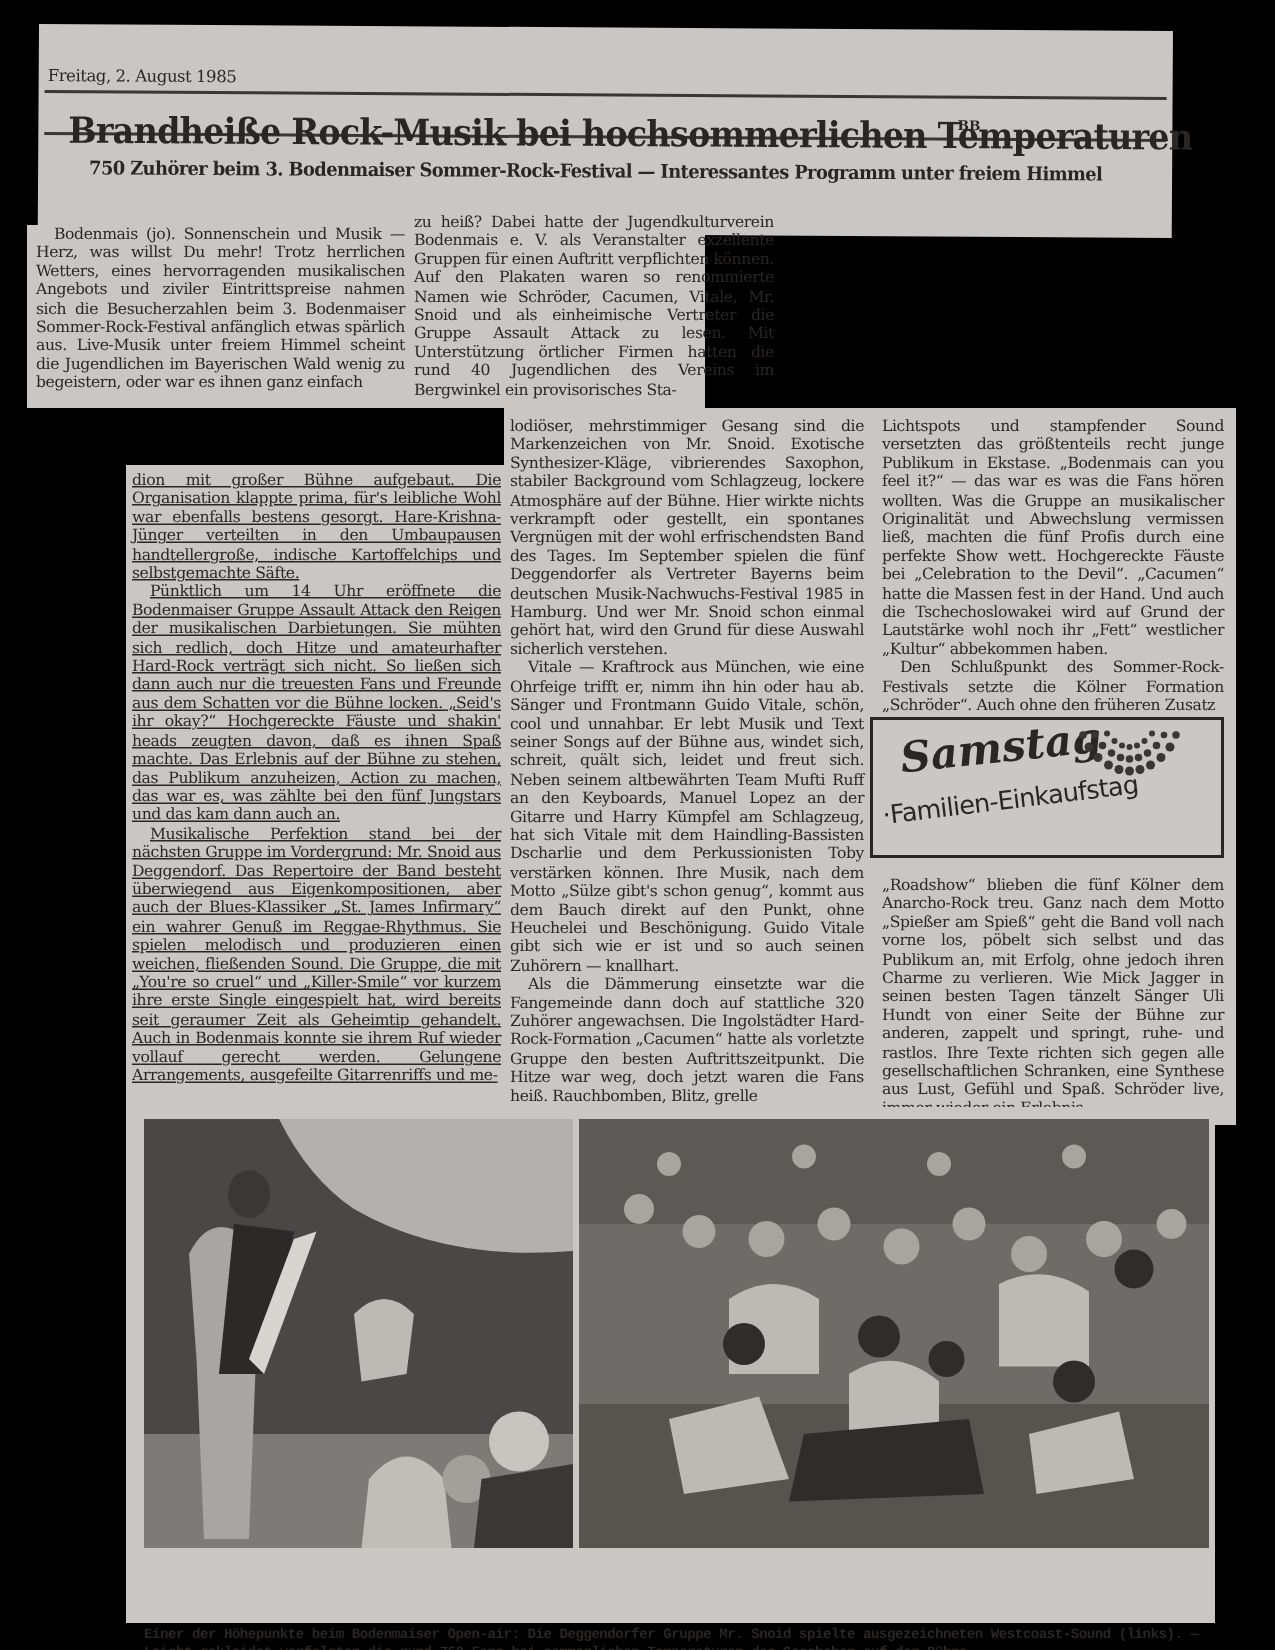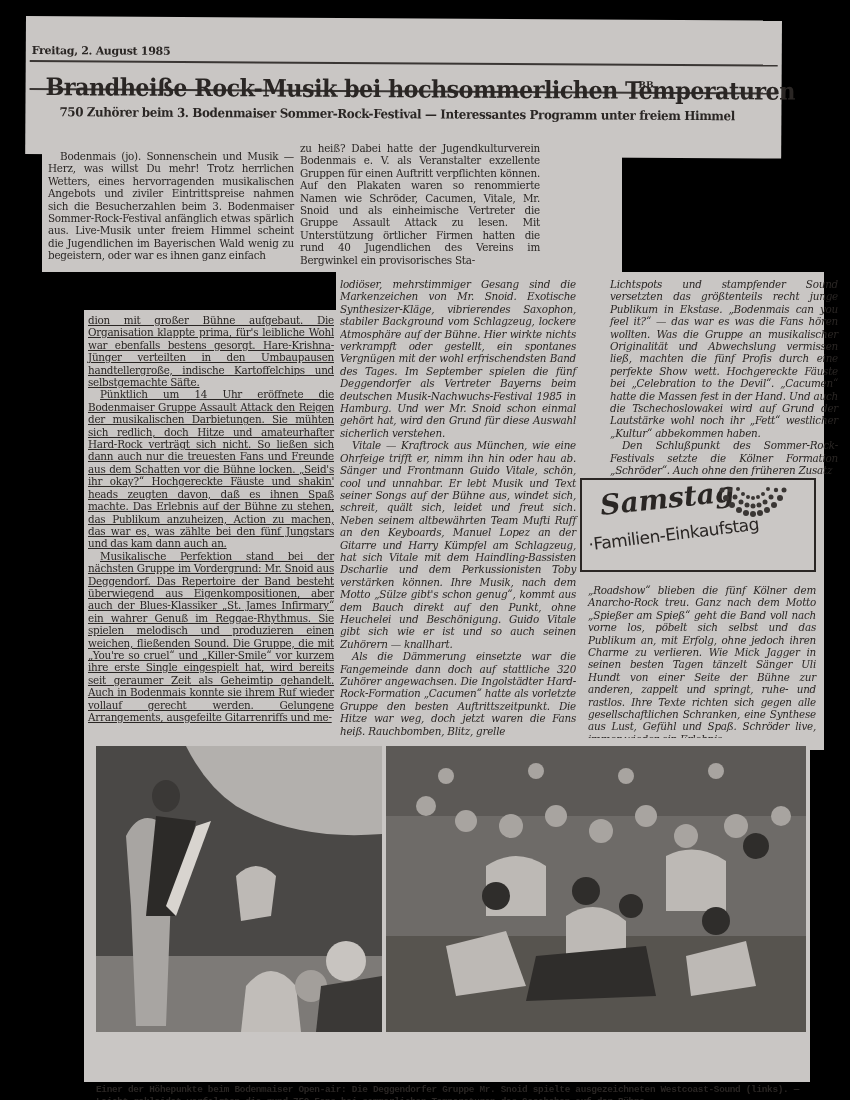--- a/index.html
+++ b/index.html
@@ -1,24 +1,24 @@
 <!DOCTYPE html>
 <html><head>
 <meta charset="utf-8">
 <style>
   html, body { margin:0; padding:0; }
   body { width:850px; height:1100px; background:#000; position:relative; overflow:hidden;
          font-family:"DejaVu Serif", serif; color:#2a2624; }
   .paper { position:absolute; background:#c9c6c4; }
   .p-top { left:26px; top:16px; width:756px; height:138px; transform:rotate(0.35deg); transform-origin:0 0; }
-  .p-intro { left:42px; top:150px; width:580px; height:122px; }
-  .p-mid { left:336px; top:272px; width:488px; height:478px;font-style:italic; }
+  .p-intro { left:18px; top:150px; width:452px; height:122px; }
+  .p-mid { left:336px; top:272px; width:488px; height:478px; }
   .p-left { left:84px; top:310px; width:256px; height:440px; }
   .p-bottom { left:84px; top:738px; width:726px; height:344px; }
-  .dateline { position:absolute; left:6px; top:28px; font-size:11px; font-weight:bold; letter-spacing:-0.3px; }
+  .dateline { position:absolute; left:6px; top:28px; font-size:11px; font-weight:normal; letter-spacing:-0.3px; }
   .rule { position:absolute; left:4px; right:4px; height:2px; background:#3a3634; }
   .bb { position:absolute; right:128px; top:60px; font-size:9px; font-weight:bold;text-align:right; }
   .headline { position:absolute; left:20px; top:70px; font-size:24px; font-weight:bold; letter-spacing:-0.6px; white-space:nowrap; font-family:"DejaVu Serif", serif; transform:scaleX(0.93); transform-origin:0 0;}
   .subhead { position:absolute; left:34px; top:100px; font-size:12.5px; font-weight:bold; white-space:nowrap; letter-spacing:-0.4px; transform:scaleX(0.95); transform-origin:0 0;}
   .col { position:absolute; font-size:10.4px; line-height:12.4px; text-align:justify; letter-spacing:-0.25px; }
   .col p { margin:0; text-indent:0; }
   .col p.ind { text-indent:12px; }
   .ad { position:absolute; left:580px; top:478px; width:232px; height:90px; border:2px solid #2a2624; background:#cac7c5; }
   .ad-samstag { position:absolute; left:18px; top:2px; font-size:28px; font-weight:bold; font-style:italic; transform:rotate(-6deg); font-family:"DejaVu Serif", serif; }
   .ad-sub { position:absolute; left:6px; top:44px; font-size:17px; font-family:"DejaVu Sans", sans-serif; transform:rotate(-7deg); white-space:nowrap; letter-spacing:-0.5px;}
@@ -46,21 +46,21 @@
     <p>zu heiß? Dabei hatte der Jugendkulturverein Bodenmais e. V. als Veranstalter exzellente Gruppen für einen Auftritt verpflichten können. Auf den Plakaten waren so renommierte Namen wie Schröder, Cacumen, Vitale, Mr. Snoid und als einheimische Vertreter die Gruppe Assault Attack zu lesen. Mit Unterstützung örtlicher Firmen hatten die rund 40 Jugendlichen des Vereins im Bergwinkel ein provisorisches Sta-</p>
   </div>
 </div>
 
 <div class="paper p-mid">
   <div class="col" style="left:4px; top:6px; width:236px;">
     <p>lodiöser, mehrstimmiger Gesang sind die Markenzeichen von Mr. Snoid. Exotische Synthesizer-Kläge, vibrierendes Saxophon, stabiler Background vom Schlagzeug, lockere Atmosphäre auf der Bühne. Hier wirkte nichts verkrampft oder gestellt, ein spontanes Vergnügen mit der wohl erfrischendsten Band des Tages. Im September spielen die fünf Deggendorfer als Vertreter Bayerns beim deutschen Musik-Nachwuchs-Festival 1985 in Hamburg. Und wer Mr. Snoid schon einmal gehört hat, wird den Grund für diese Auswahl sicherlich verstehen.</p>
     <p class="ind">Vitale — Kraftrock aus München, wie eine Ohrfeige trifft er, nimm ihn hin oder hau ab. Sänger und Frontmann Guido Vitale, schön, cool und unnahbar. Er lebt Musik und Text seiner Songs auf der Bühne aus, windet sich, schreit, quält sich, leidet und freut sich. Neben seinem altbewährten Team Mufti Ruff an den Keyboards, Manuel Lopez an der Gitarre und Harry Kümpfel am Schlagzeug, hat sich Vitale mit dem Haindling-Bassisten Dscharlie und dem Perkussionisten Toby verstärken können. Ihre Musik, nach dem Motto „Sülze gibt's schon genug“, kommt aus dem Bauch direkt auf den Punkt, ohne Heuchelei und Beschönigung. Guido Vitale gibt sich wie er ist und so auch seinen Zuhörern — knallhart.</p>
     <p class="ind">Als die Dämmerung einsetzte war die Fangemeinde dann doch auf stattliche 320 Zuhörer angewachsen. Die Ingolstädter Hard-Rock-Formation „Cacumen“ hatte als vorletzte Gruppe den besten Auftrittszeitpunkt. Die Hitze war weg, doch jetzt waren die Fans heiß. Rauchbomben, Blitz, grelle</p>
   </div>
-  <div class="col" style="left:252px; top:6px; width:228px;margin-left:22px;">
+  <div class="col" style="left:252px; top:6px; width:228px;">
     <p>Lichtspots und stampfender Sound versetzten das größtenteils recht junge Publikum in Ekstase. „Bodenmais can you feel it?“ — das war es was die Fans hören wollten. Was die Gruppe an musikalischer Originalität und Abwechslung vermissen ließ, machten die fünf Profis durch eine perfekte Show wett. Hochgereckte Fäuste bei „Celebration to the Devil“. „Cacumen“ hatte die Massen fest in der Hand. Und auch die Tschechoslowakei wird auf Grund der Lautstärke wohl noch ihr „Fett“ westlicher „Kultur“ abbekommen haben.</p>
     <p class="ind">Den Schlußpunkt des Sommer-Rock-Festivals setzte die Kölner Formation „Schröder“. Auch ohne den früheren Zusatz</p>
   </div>
   <div class="col" style="left:252px; top:312px; width:228px;">
     <p>„Roadshow“ blieben die fünf Kölner dem Anarcho-Rock treu. Ganz nach dem Motto „Spießer am Spieß“ geht die Band voll nach vorne los, pöbelt sich selbst und das Publikum an, mit Erfolg, ohne jedoch ihren Charme zu verlieren. Wie Mick Jagger in seinen besten Tagen tänzelt Sänger Uli Hundt von einer Seite der Bühne zur anderen, zappelt und springt, ruhe- und rastlos. Ihre Texte richten sich gegen alle gesellschaftlichen Schranken, eine Synthese aus Lust, Gefühl und Spaß. Schröder live, immer wieder ein Erlebnis.</p>
   </div>
 </div>
 
 <div class="paper p-left">
   <div class="col" style="left:4px; top:4px; width:246px;text-decoration:underline;">

